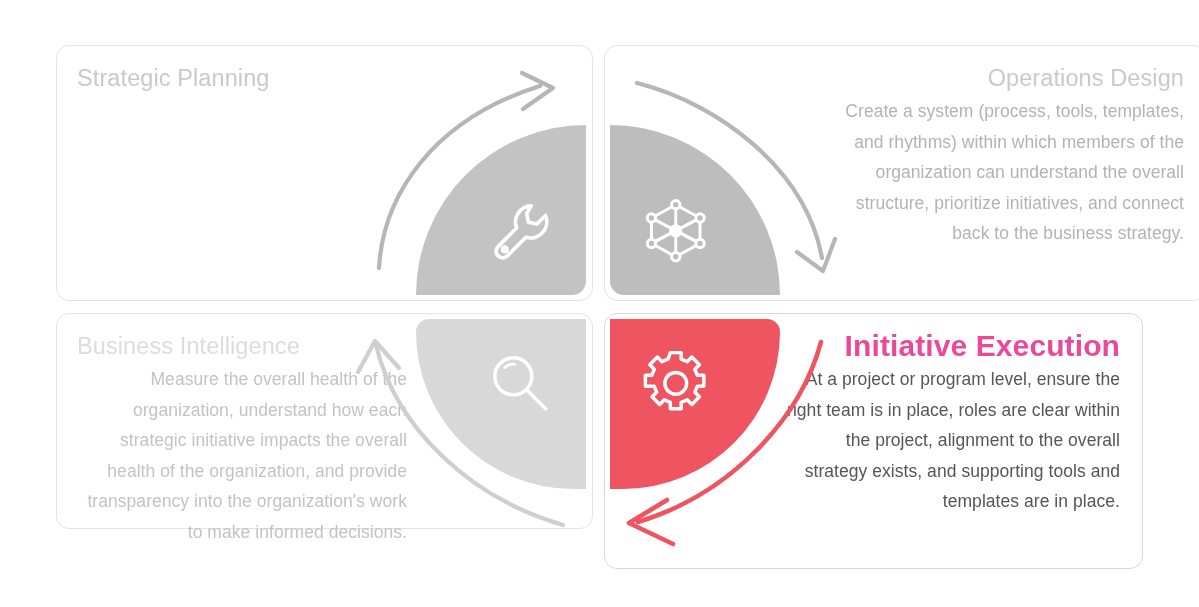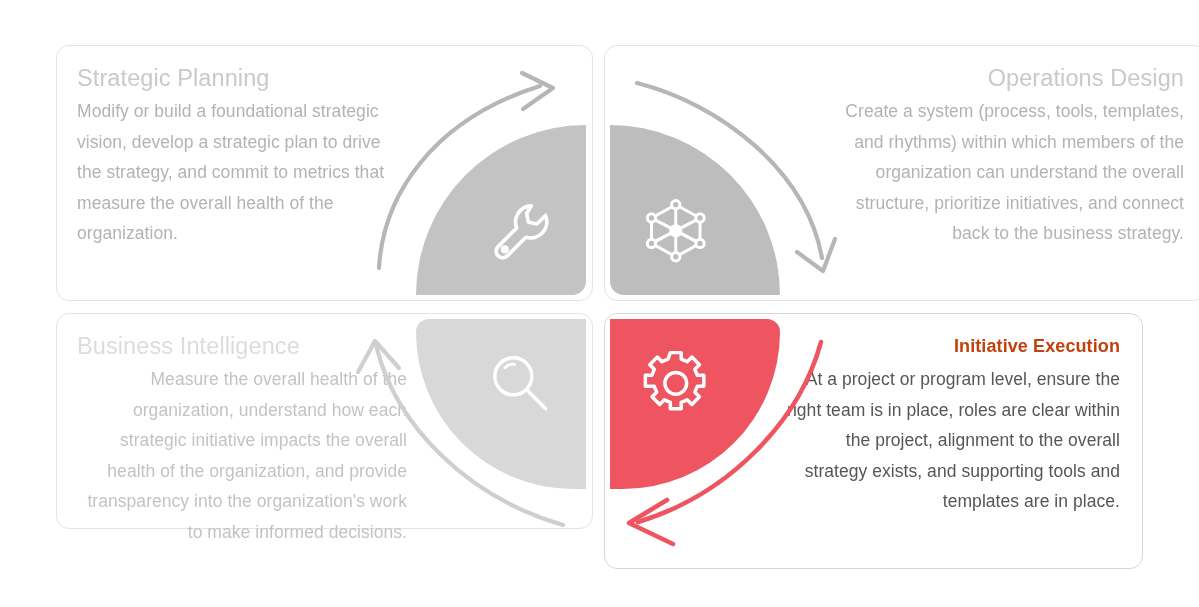--- a/index.html
+++ b/index.html
@@ -57,23 +57,23 @@
     letter-spacing: .05px;
   }
 
   
   #card-bi .card-title { color: #dcdcdc; }
   #card-bi .card-body  { color: #c3c3c3; text-align: right; }
 
   
   #card-ie { border-color: #d8d8d8; }
   #card-ie .card-title {
-    color: #c2410c;
+    color: #ec4899;
     font-weight: 700;
-    font-size: 18px;
+    font-size: 30px;
   }
   #card-ie .card-body { color: #565656; }
 
   
   #wheel {
     position: absolute;
     left: 416px;
     top: 125px;
     width: 364px;
     height: 364px;
@@ -140,21 +140,20 @@
   .arr-red    { stroke: #ee5561; stroke-width: 4.6; }
 </style>
 </head>
 <body>
 
 <div id="stage">
 
   <div class="card" id="card-sp">
     <div class="card-text txt-left">
       <p class="card-title">Strategic Planning</p>
-      <p class="card-body">Modify or build a foundational strategic vision, develop a strategic plan to drive the strategy, and commit to metrics that measure the overall health of the organization.</p>
     </div>
   </div>
 
   <div class="card" id="card-od">
     <div class="card-text txt-right">
       <p class="card-title">Operations Design</p>
       <p class="card-body">Create a system (process, tools, templates, and rhythms) within which members of the organization can understand the overall structure, prioritize initiatives, and connect back to the business strategy.</p>
     </div>
   </div>
 

